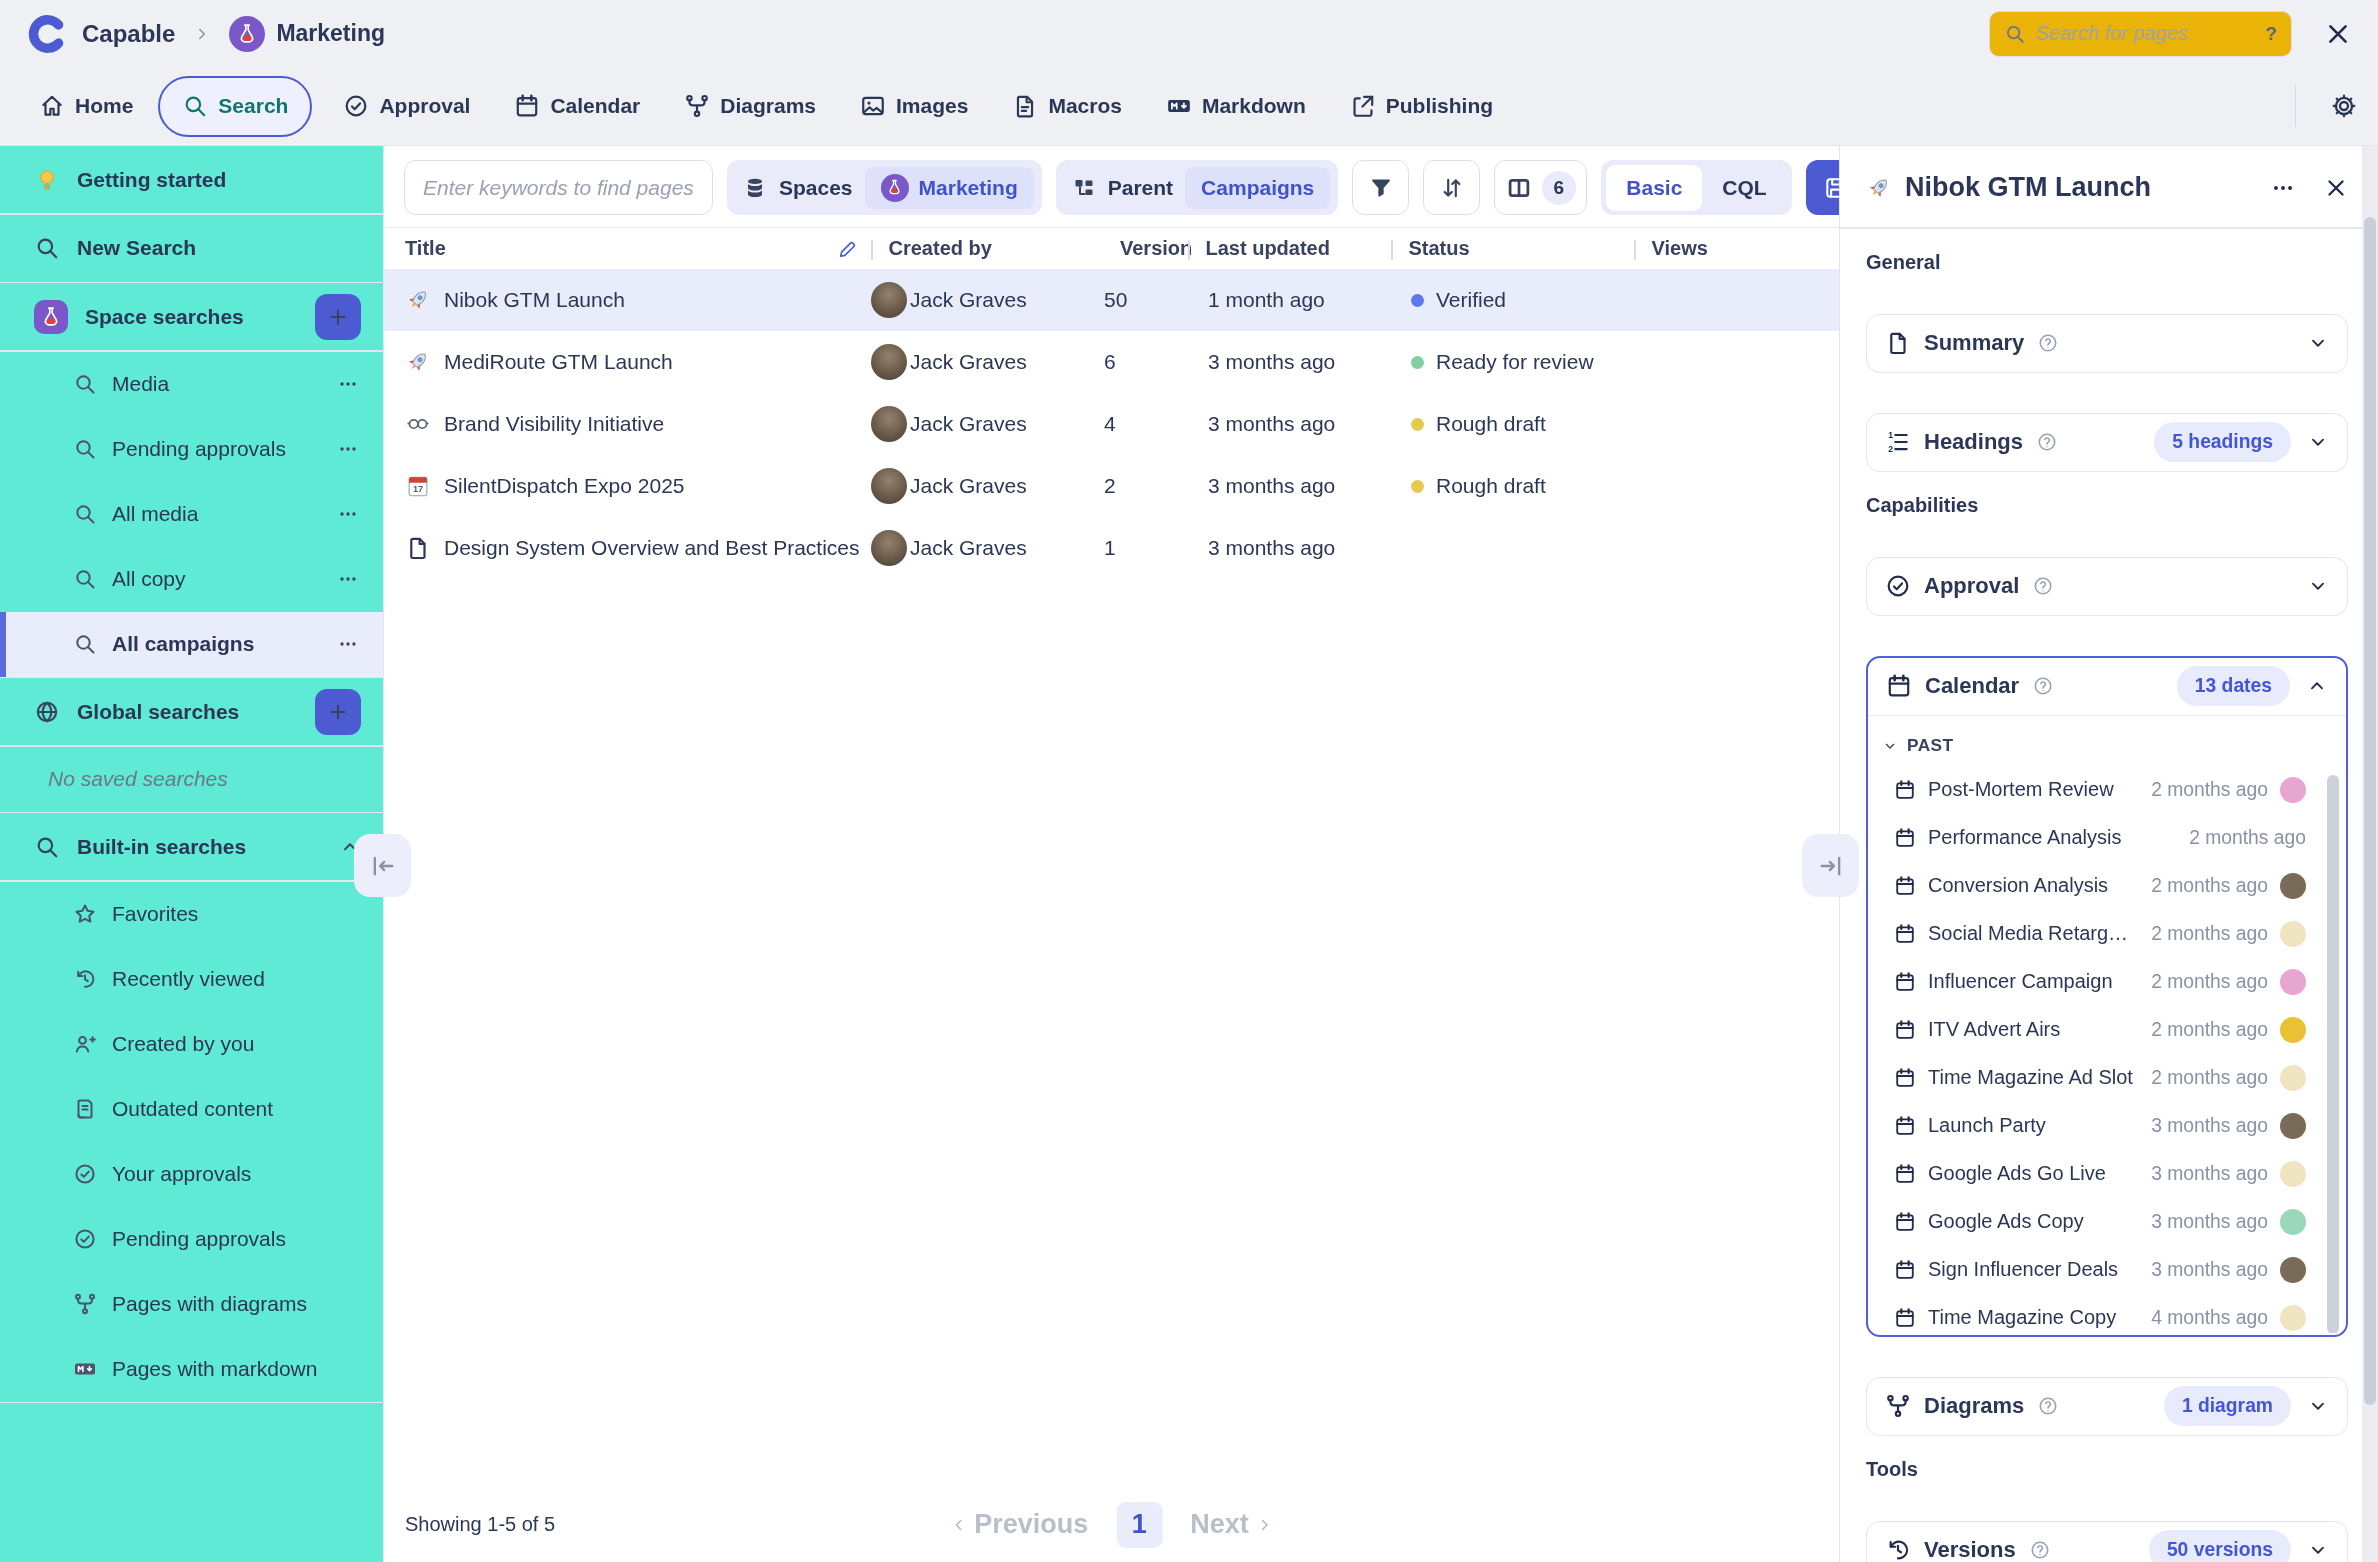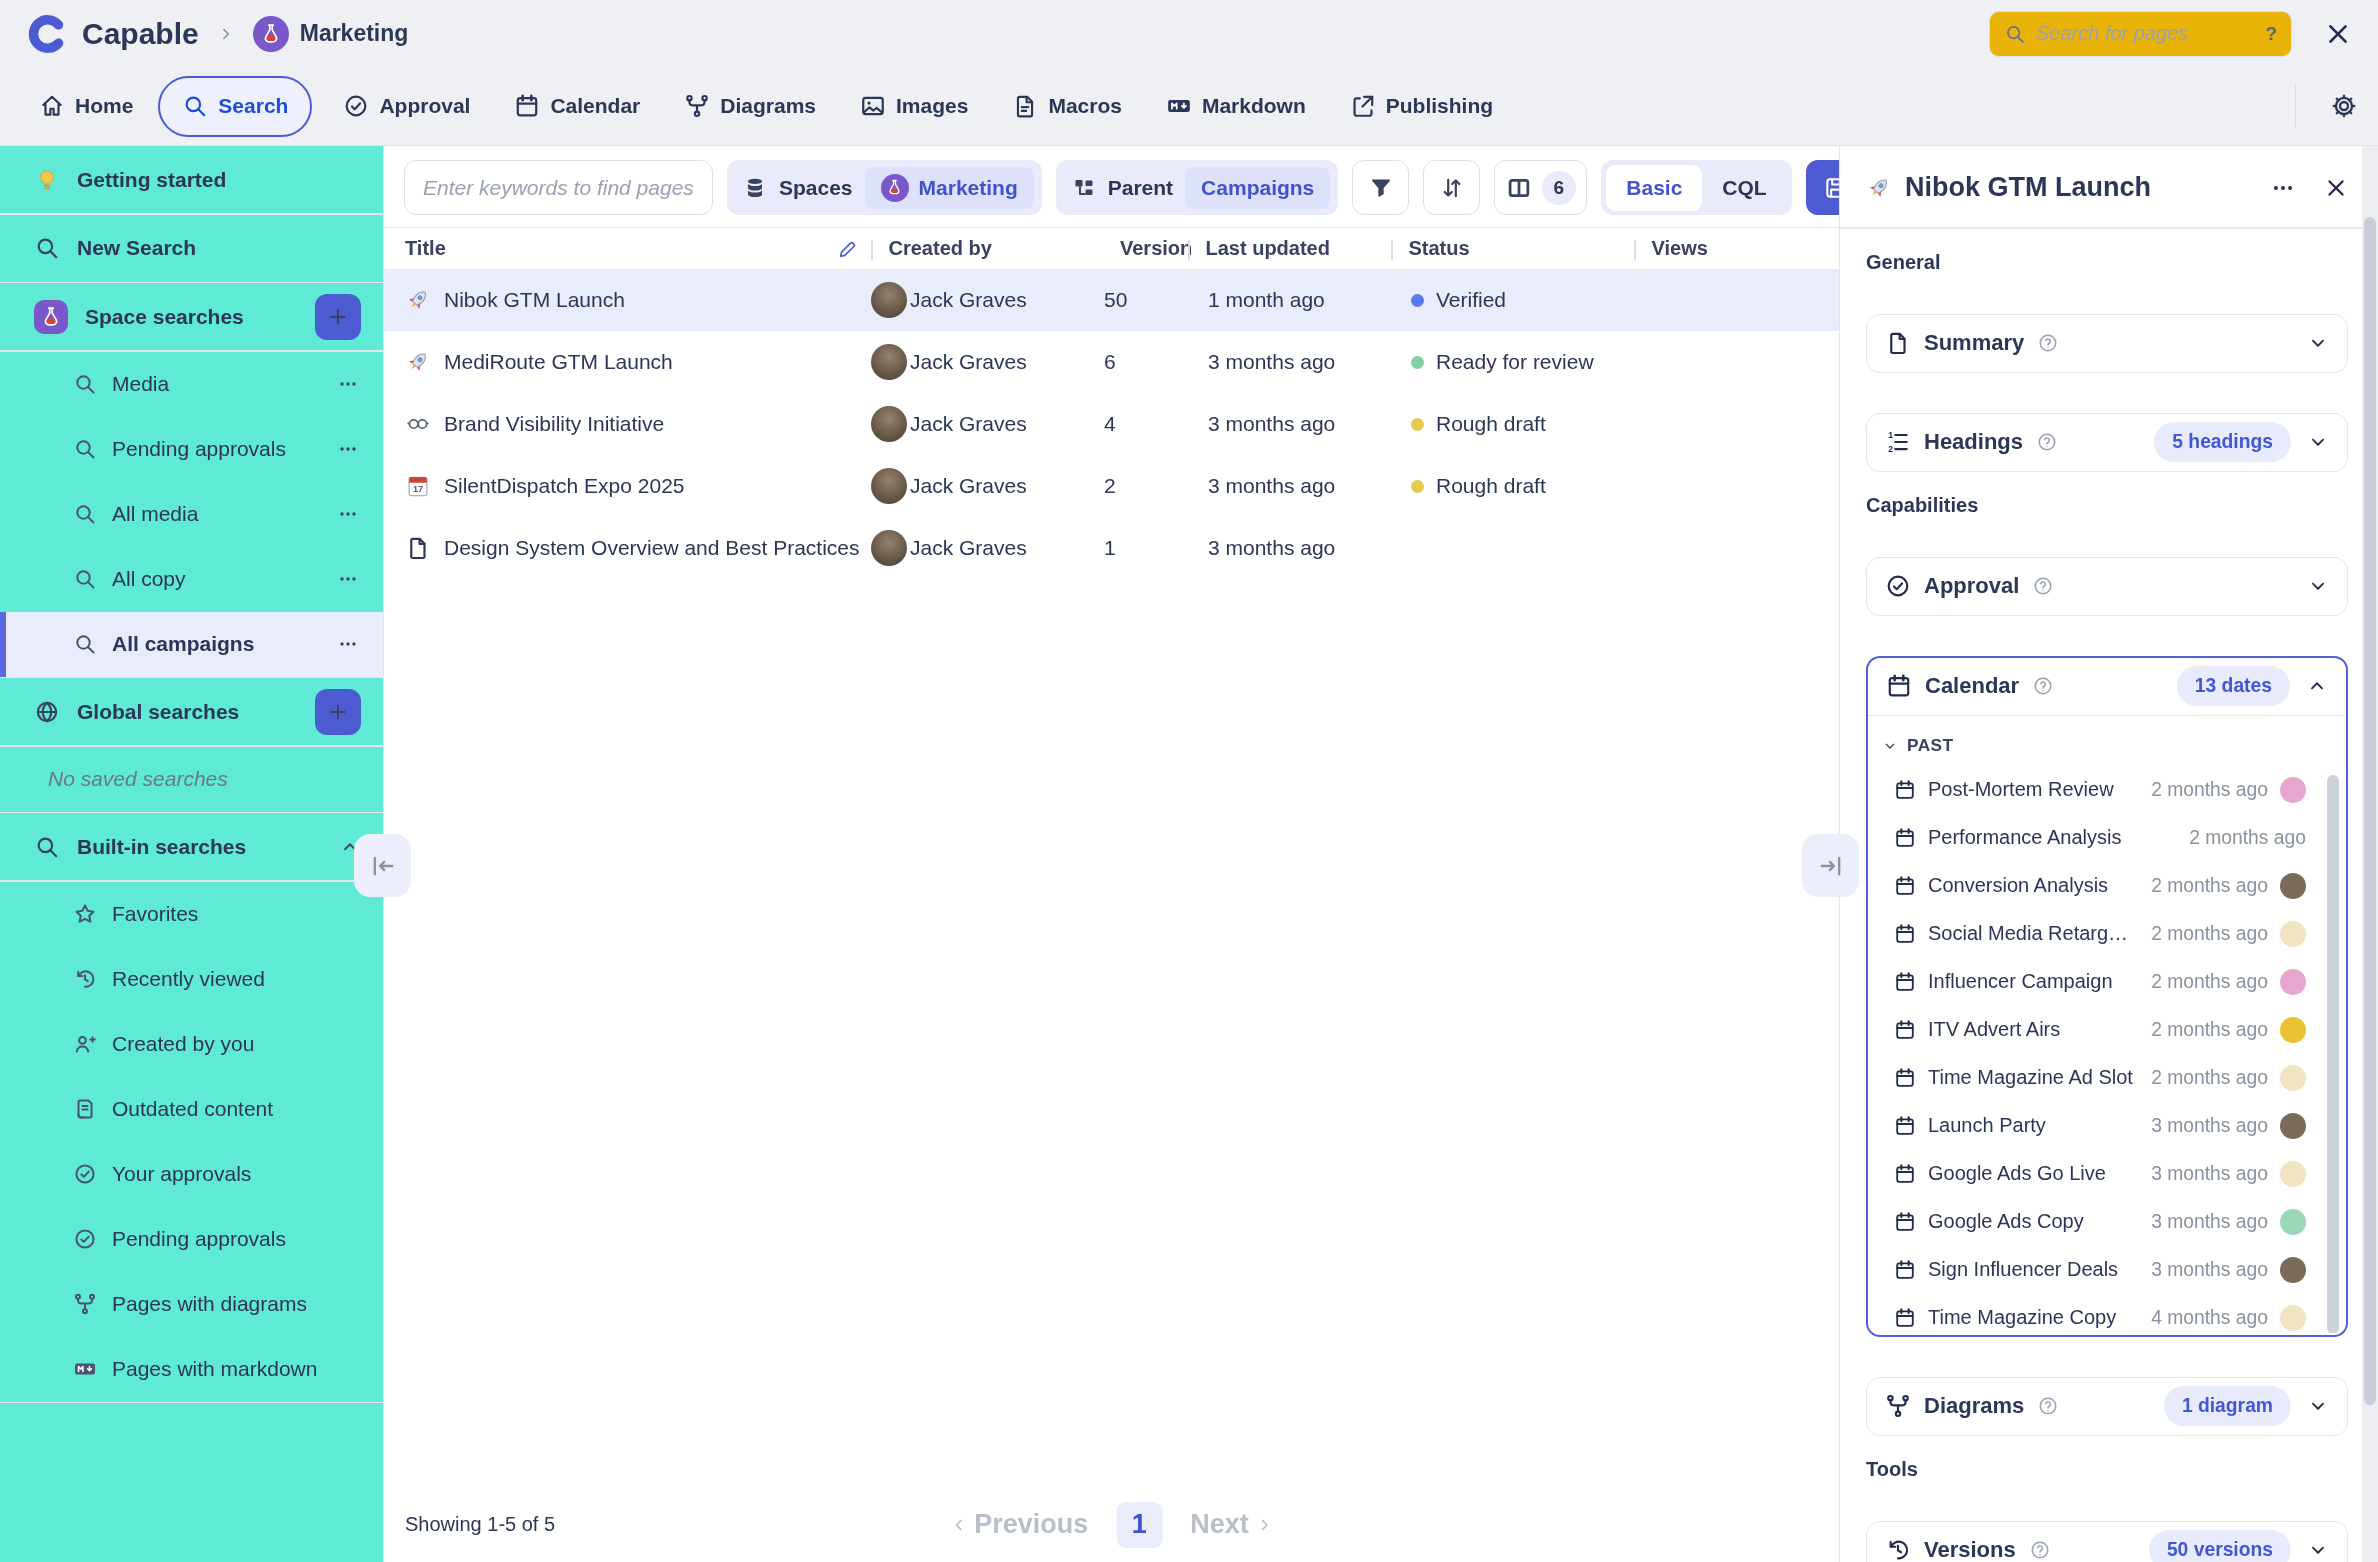--- a/index.html
+++ b/index.html
@@ -7,37 +7,37 @@
   .app { position:relative; width:2378px; height:1562px; display:flex; flex-direction:column; overflow:hidden; background:#eef0f4; }
 
   .ic { display:inline-flex; width:26px; height:26px; flex:0 0 auto; align-items:center; justify-content:center; }
   .ic svg { width:100%; height:100%; }
   .ic-16{width:16px;height:16px}.ic-18{width:18px;height:18px}.ic-20{width:20px;height:20px}
   .ic-22{width:22px;height:22px}.ic-24{width:24px;height:24px}.ic-28{width:28px;height:28px}.ic-30{width:30px;height:30px}
 
   
   .topbar { height:67px; flex:0 0 auto; display:flex; align-items:center; padding:0 26px; gap:14px; }
   .logo { width:42px; height:42px; position:relative; }
-  .brand-name { font-size:30px; font-weight:700; }
+  .brand-name { font-size:24px; font-weight:700; }
   .crumb-chev { color:#8a90a5; margin:0 4px; }
   .space-chip { display:flex; align-items:center; gap:11px; }
   .space-icon { width:36px; height:36px; border-radius:50%; background:#7b58c9; display:grid; place-items:center; }
   .space-icon .ic{width:24px;height:24px}
   .space-name { font-size:23px; font-weight:700; }
   .top-search { margin-left:auto; width:303px; height:46px; background:#eab308; border:1.5px solid #dcdfe8; border-radius:10px; display:flex; align-items:center; gap:10px; padding:0 14px; color:#6b7390; }
   .top-search input { border:none; outline:none; flex:1; min-width:0; font-size:20px; font-family:inherit; color:#2c3657; background:transparent; }
   .top-search input::placeholder { color:#9aa1b3; font-style:italic; }
   .help-key { color:#5b6478; font-size:19px; font-weight:700; }
   .top-close { margin-left:18px; color:#222c4e; display:grid; place-items:center; cursor:pointer; }
 
   
   .navbar { height:79px; flex:0 0 auto; display:flex; align-items:center; padding:0 20px; border-bottom:1.5px solid #e2e5ec; }
   .nav-items { display:flex; align-items:center; gap:6px; }
   .nav-item { display:flex; align-items:center; gap:10px; padding:0 17px; height:61px; font-size:21px; font-weight:600; color:#2c3657; border-radius:989px; border:2px solid transparent; cursor:pointer; }
-  .nav-item.selected { background:#eef1fd; border-color:#4d5bd3; color:#1d4ed8; padding:0 22px; margin-right:8px; }
+  .nav-item.selected { background:#eef1fd; border-color:#4d5bd3; color:#0f766e; padding:0 22px; margin-right:8px; }
   .nav-item.selected + .nav-item { border-left:none; }
   .nav-sep { width:1.5px; height:42px; background:#d8dbe4; margin:0 12px; }
   .nav-right { margin-left:auto; display:flex; align-items:center; }
   .gear-btn { color:#2c3657; margin-left:22px; cursor:pointer; }
 
   
   .body { flex:1; display:flex; min-height:0; }
 
   
   .sidebar { width:384px; flex:0 0 auto; background:#5eead4; border-right:1.5px solid #e2e5ec; }

